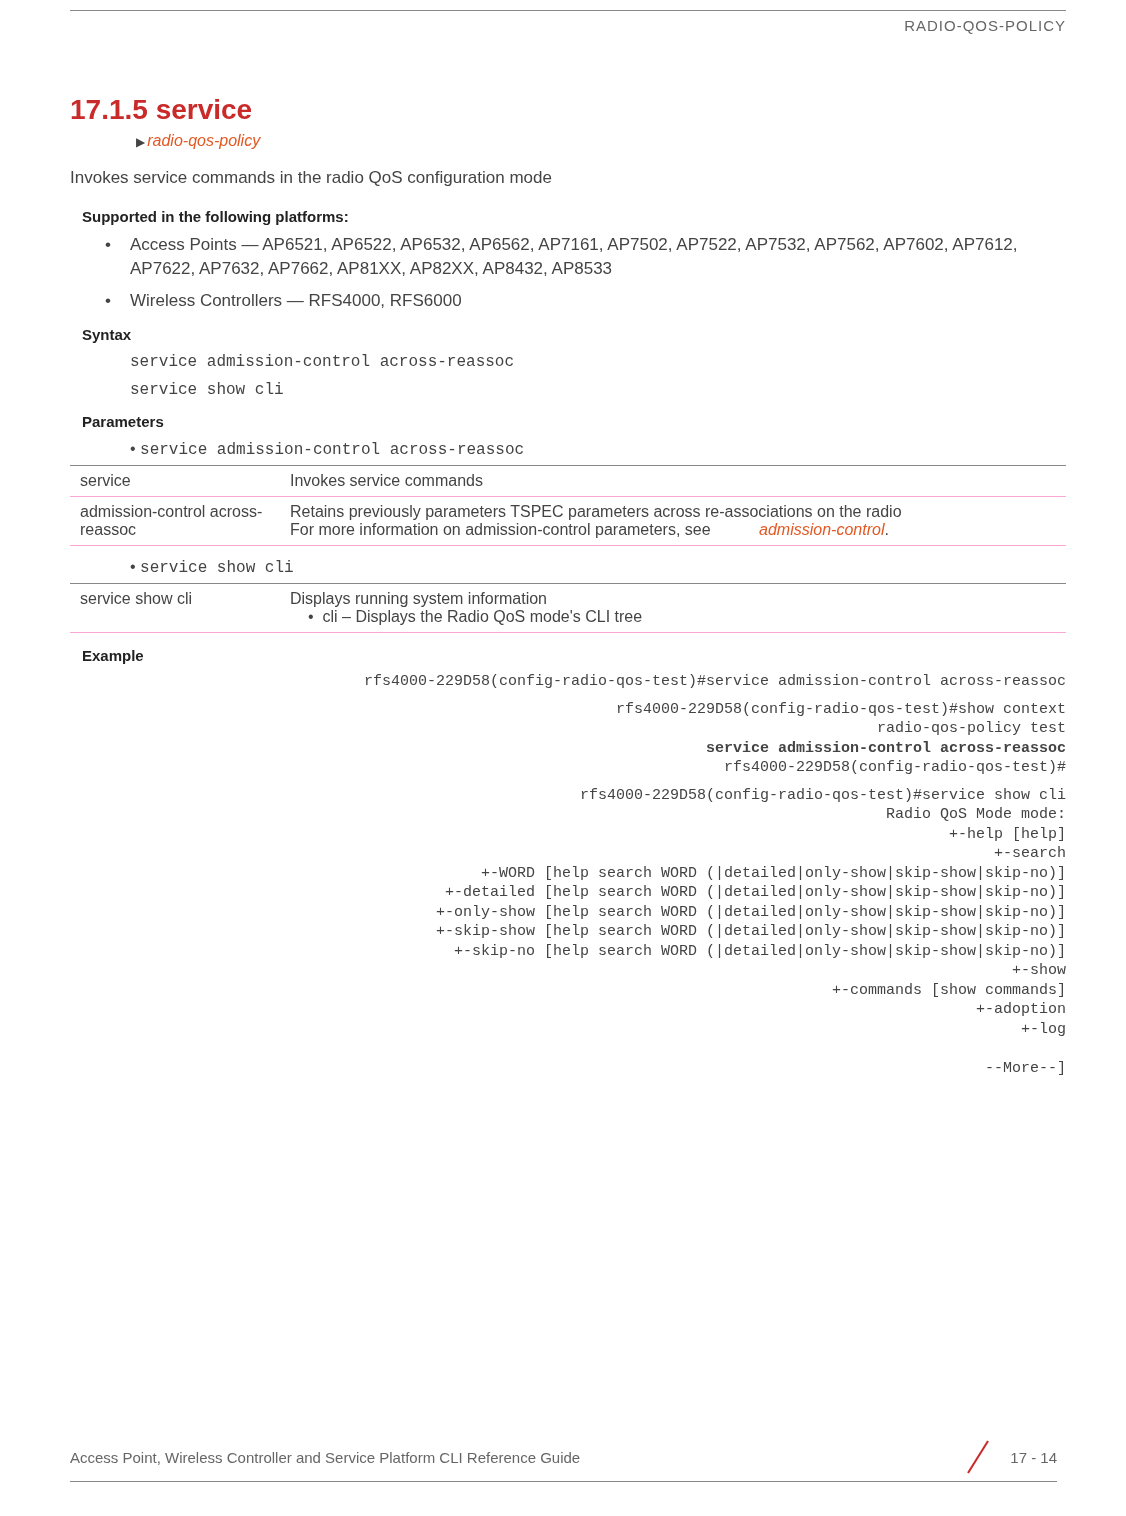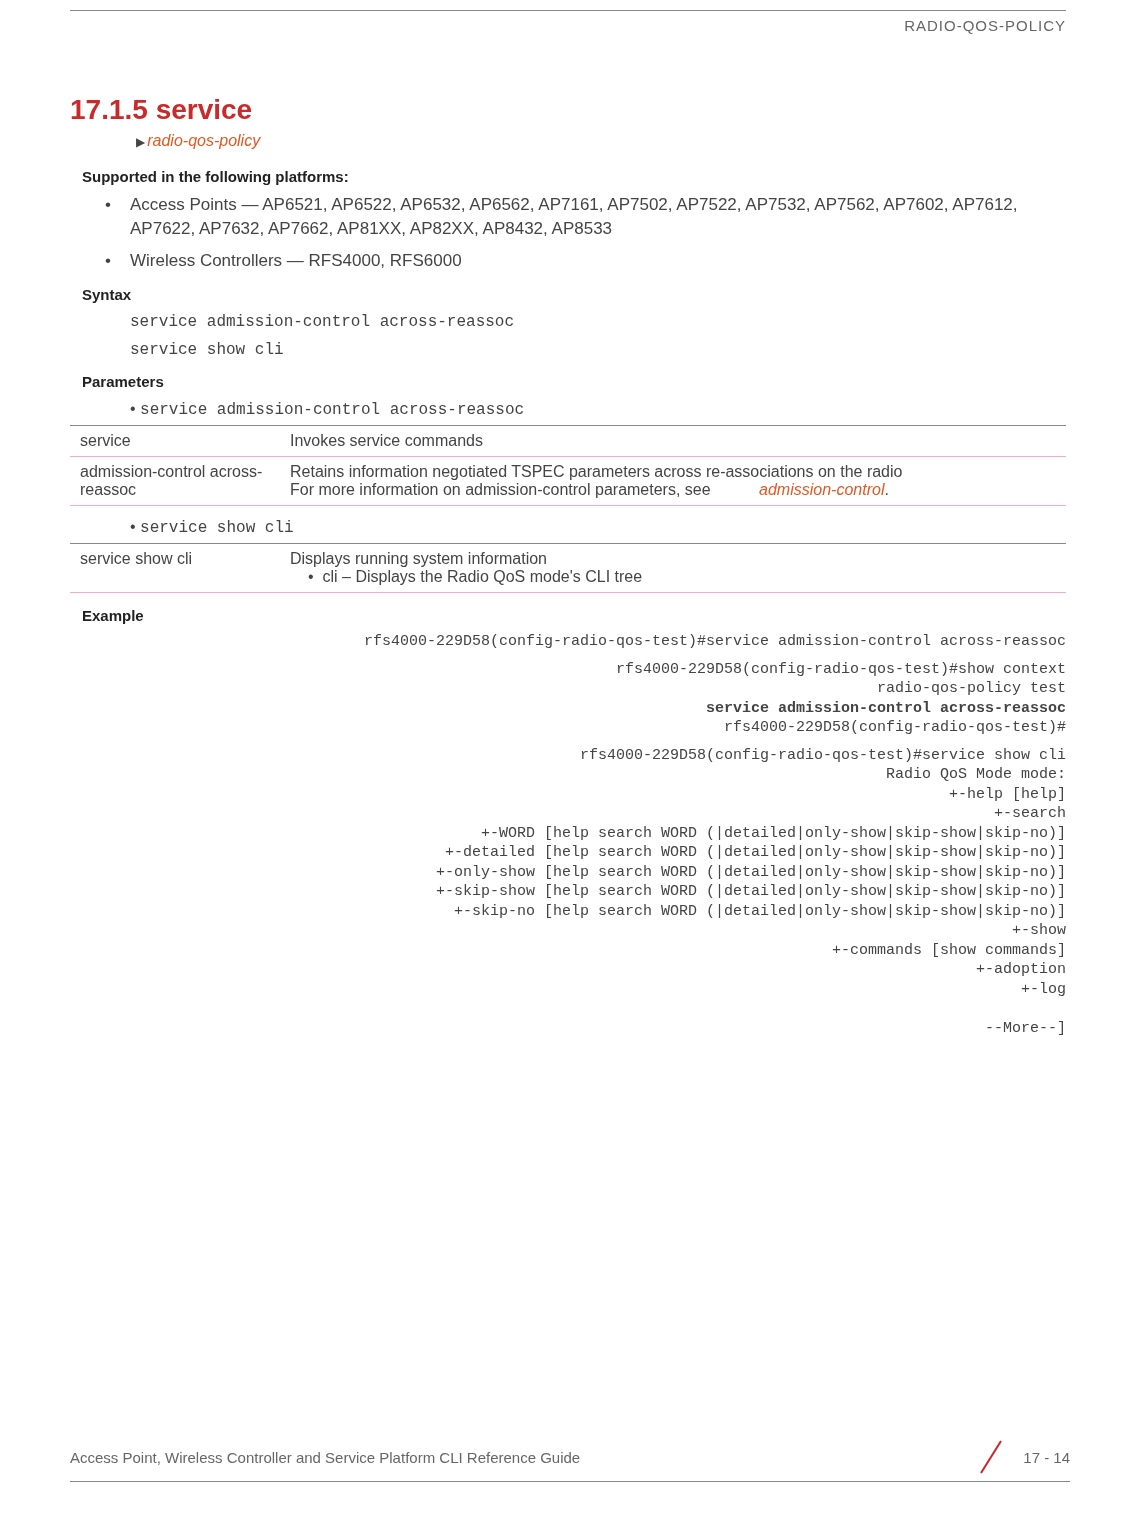--- a/index.html
+++ b/index.html
@@ -123,21 +123,21 @@
       font-style: italic;
       margin-left: 44px;
     }
     .sub-bullet {
       padding-left: 18px;
     }
     .footer {
       position: absolute;
       bottom: 18px;
       left: 70px;
-      right: 56px;
+      right: 69px;
       display: flex;
       justify-content: space-between;
       align-items: center;
       border-bottom: 1px solid #888;
       padding-bottom: 4px;
       font-size: 15px;
       color: #666;
     }
     .footer .pagenum {
       display: flex;
@@ -158,20 +158,21 @@
 
 <div class="page">
   <div class="header-bar"></div>
   <div class="header-title">RADIO-QOS-POLICY</div>
 
   <h1 class="section-title">17.1.5 service</h1>
   <div class="breadcrumb">
     <span class="arrow">▶</span><span>radio-qos-policy</span>
   </div>
 
+  <div class="desc">Invokes service commands in the radio QoS configuration mode</div>
 
   <div class="subheading">Supported in the following platforms:</div>
   <ul class="bullets">
     <li>Access Points — AP6521, AP6522, AP6532, AP6562, AP7161, AP7502, AP7522, AP7532, AP7562, AP7602, AP7612, AP7622, AP7632, AP7662, AP81XX, AP82XX, AP8432, AP8533</li>
     <li>Wireless Controllers — RFS4000, RFS6000</li>
   </ul>
 
   <div class="subheading">Syntax</div>
   <pre class="code">service admission-control across-reassoc</pre>
   <pre class="code">service show cli</pre>
@@ -181,21 +182,21 @@
   <div class="param-bullet">service admission-control across-reassoc</div>
   <table class="param-table">
     <tbody>
         <tr>
       <td class="label">service</td>
       <td>Invokes service commands</td>
     </tr>
     <tr>
       <td class="label">admission-control across-reassoc</td>
       <td>
-        <span>Retains information negotiated TSPEC parameters across re-associations on the radio</span><br>
+        <span>Retains previously parameters TSPEC parameters across re-associations on the radio</span><br>
         <span>For more information on admission-control parameters, see </span><span class="link">admission-control</span><span>.</span>
       </td>
     </tr>
   </tbody>
     </table>
 
   <div class="param-bullet">service show cli</div>
   <table class="param-table">
     <tbody>
         <tr>

